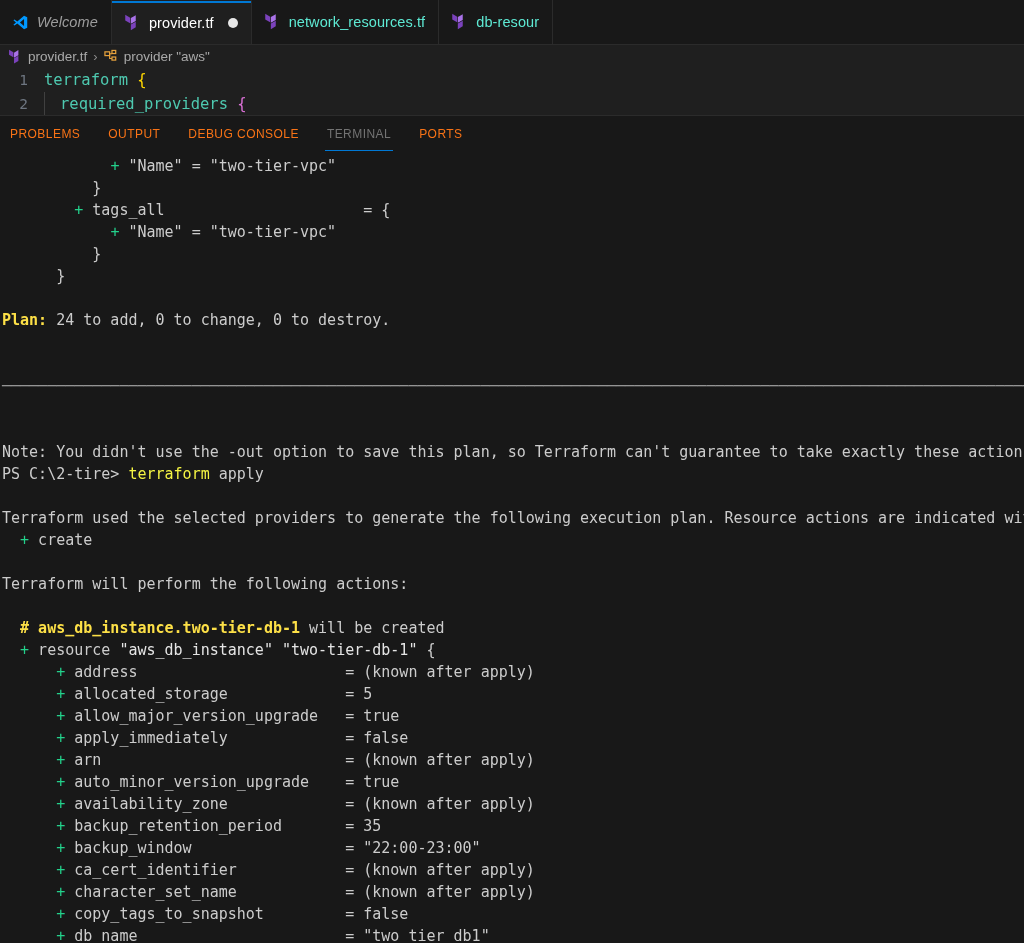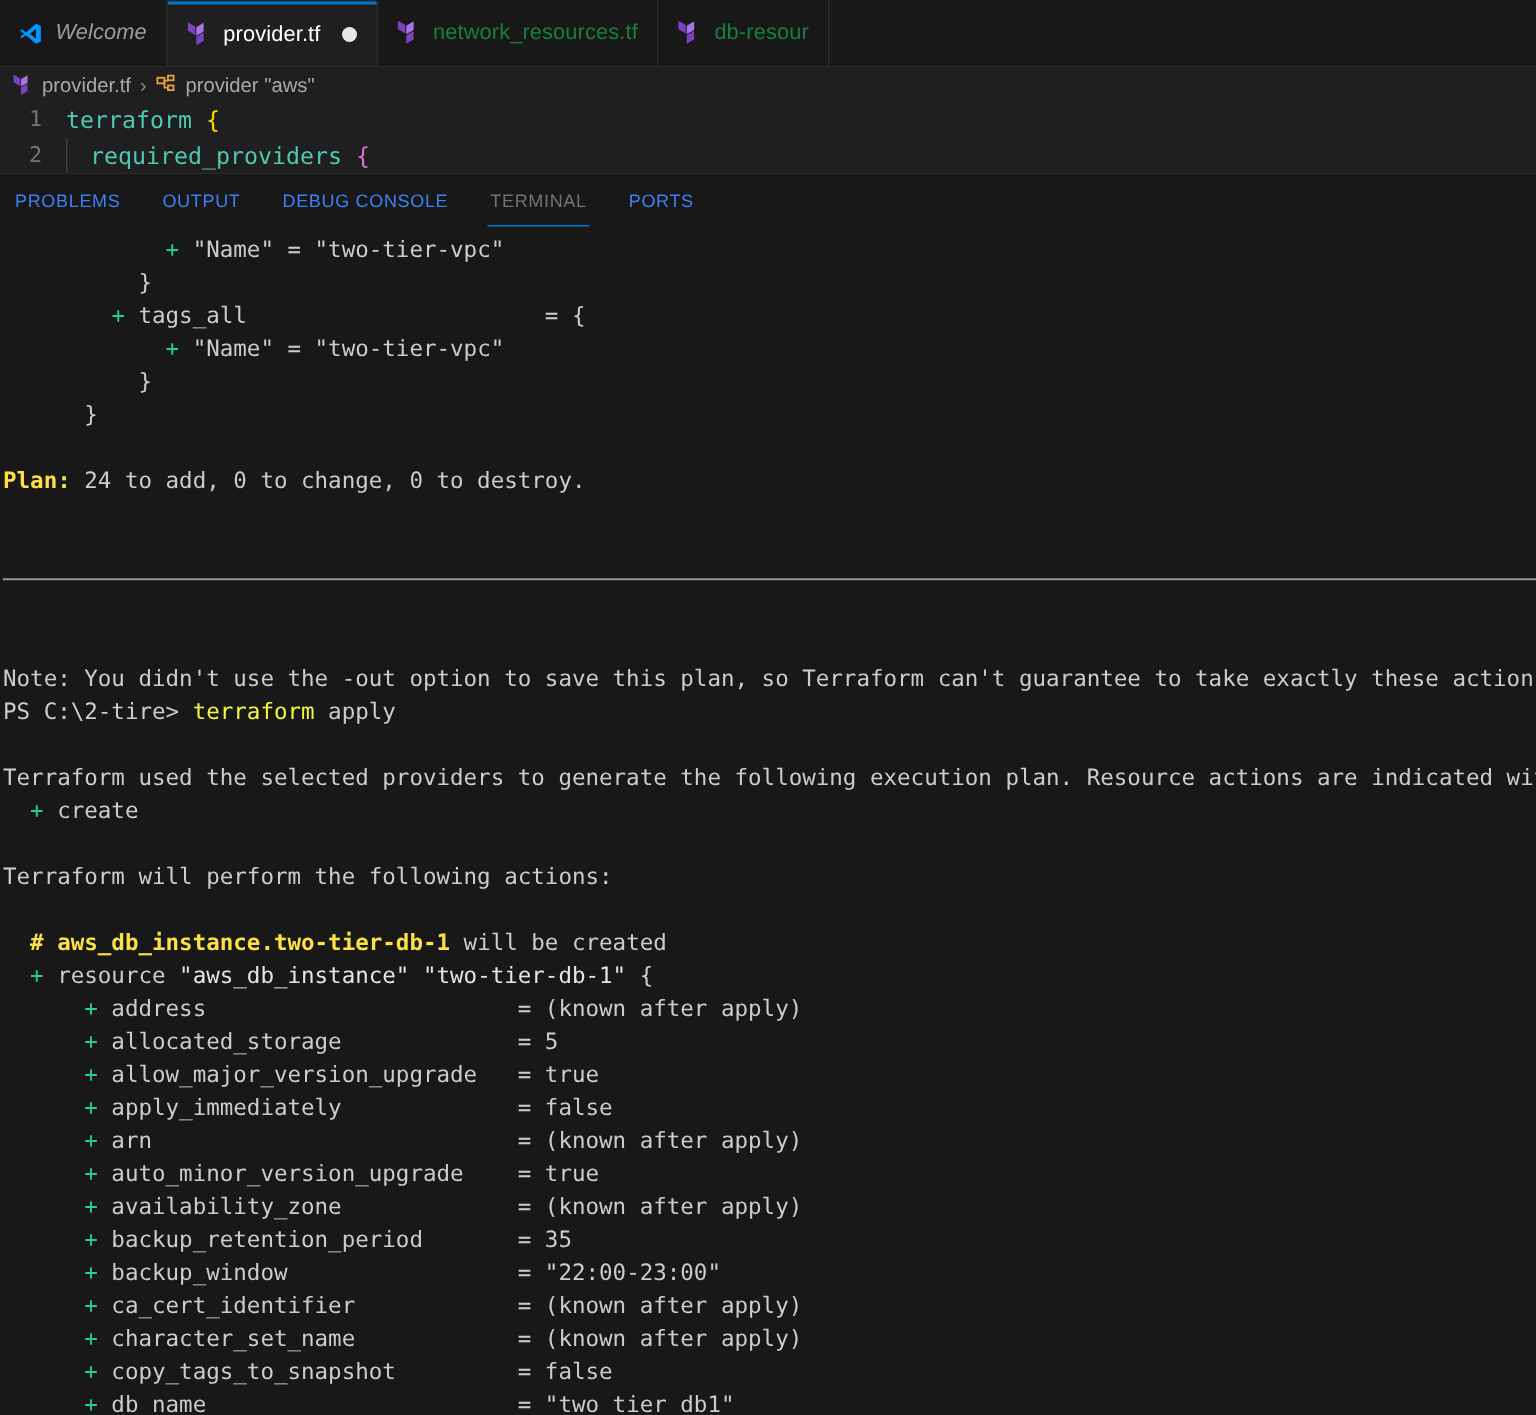--- a/index.html
+++ b/index.html
@@ -49,21 +49,21 @@
   }
   .tab.active::before {
     content: "";
     position: absolute;
     top: 0; left: 0; right: 0;
     height: 2px;
     background: #0078d4;
   }
   .tab-label {
     font-size: 14.5px;
-    color: #15803d;
+    color: #5eead4;
     letter-spacing: .1px;
   }
   .tab.active .tab-label { color: #ffffff; }
   .tab.welcome .tab-label { font-style: italic; color: #9d9d9d; }
 
   .tf-icon { width: 17px; height: 18px; display: block; flex: 0 0 auto; }
   .vs-icon { width: 17px; height: 17px; display: block; flex: 0 0 auto; }
 
   .dirty-dot {
     width: 10px; height: 10px;
@@ -138,21 +138,21 @@
     padding-left: 0;
     background: #181818;
   }
   .ptab {
     display: flex;
     align-items: center;
     padding: 0 10px;
     margin-right: 8px;
     font-size: 12px;
     letter-spacing: .45px;
-    color: #3b82f6;
+    color: #f97316;
     position: relative;
     cursor: pointer;
   }
   .ptab.active { color: #737373; }
   .ptab.active::after {
     content: "";
     position: absolute;
     left: 8px; right: 8px; bottom: 0;
     height: 1.5px;
     background: #0078d4;

